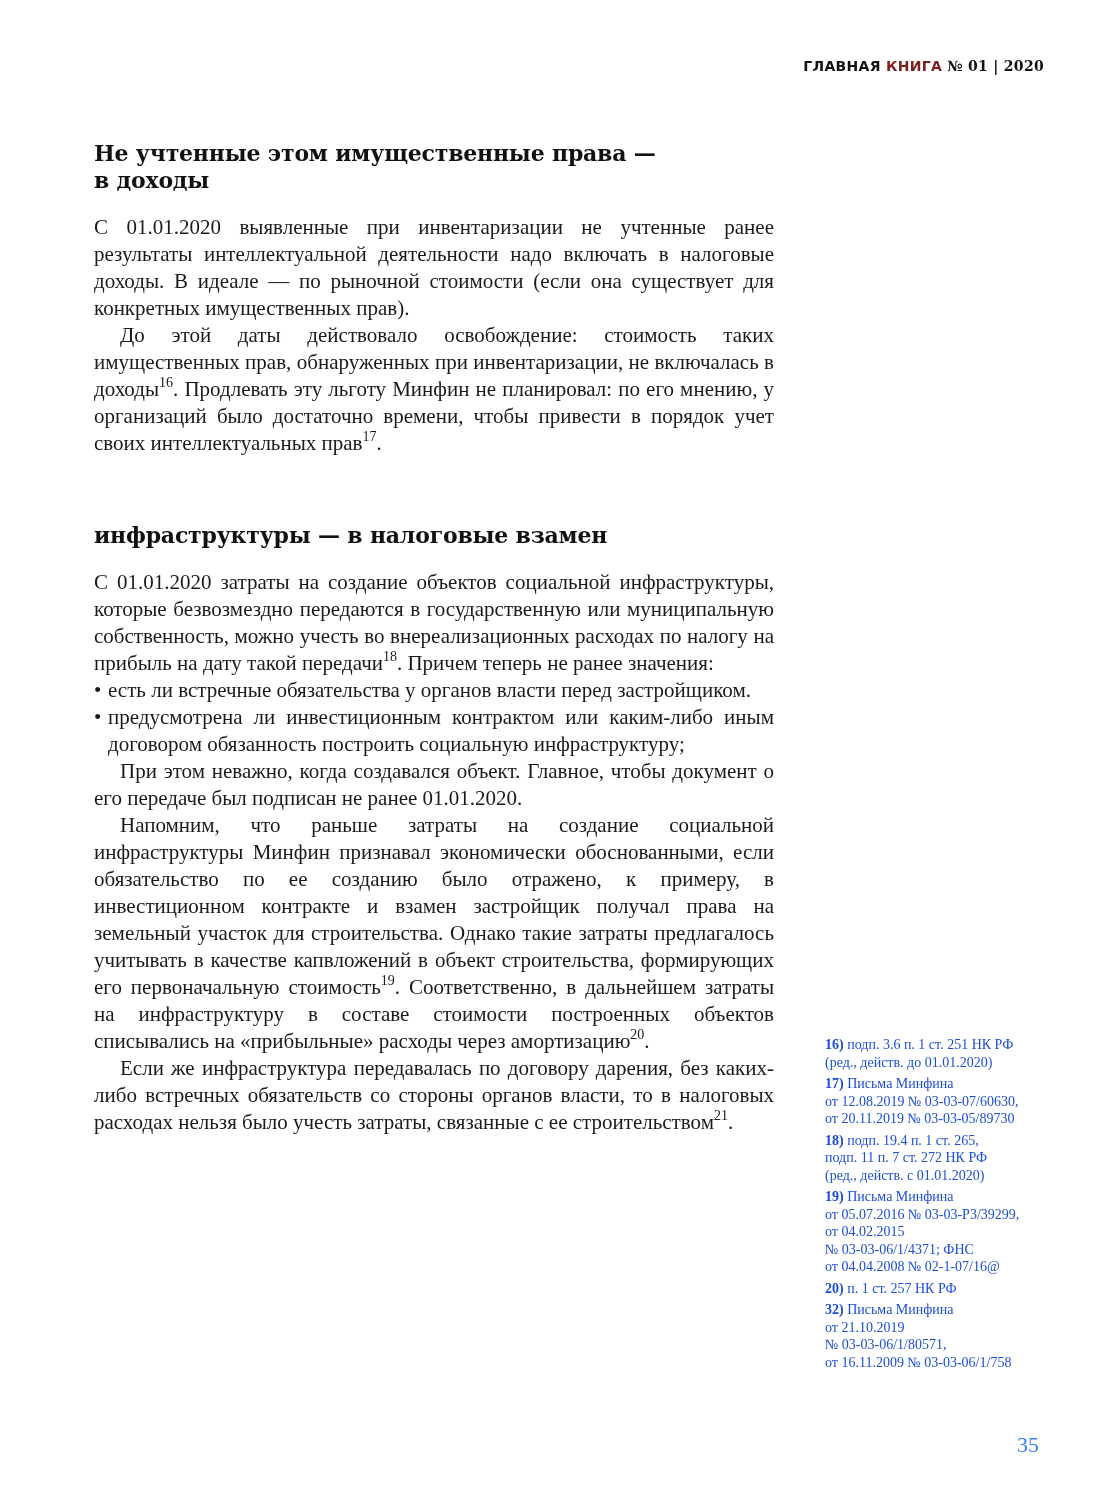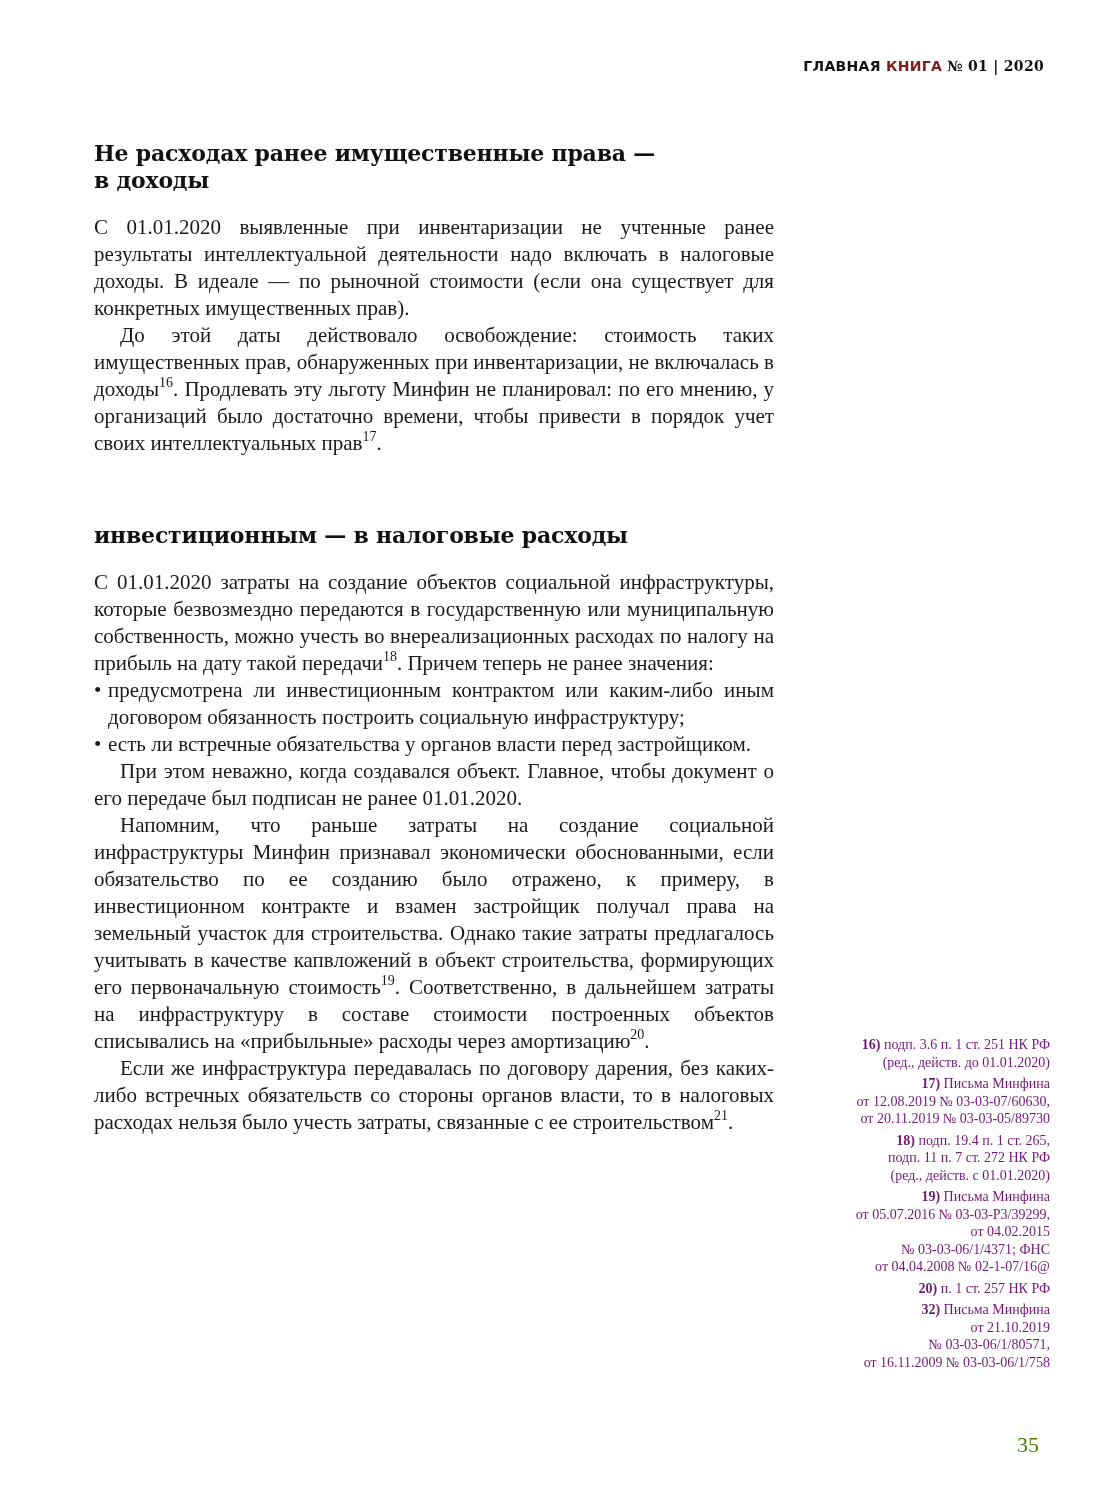--- a/index.html
+++ b/index.html
@@ -23,58 +23,58 @@
     .section2 { position: absolute; left: 0; top: 355px; width: 680px; }
     .section1 p, .section2 p { margin: 0; text-align: justify; }
     .first-p { margin-top: 20px !important; }
     .indent { text-indent: 26px; }
     sup { font-size: 14px; line-height: 0; position: relative; top: -1px; vertical-align: super; }
     ul { list-style: none; margin: 0; padding: 0; }
     ul li { position: relative; padding-left: 14px; text-align: justify; }
     ul li::before { content: "•"; position: absolute; left: 0; top: 0; }
     .notes {
       position: absolute; left: 825px; top: 1036px; width: 225px;
-      font-family: "Liberation Serif", serif; font-size: 14px; line-height: 17.5px; color: #701a75; text-align: right;
+      font-family: "Liberation Serif", serif; font-size: 14px; line-height: 17.5px; color: #1d4ed8;
     }
     .note { margin-bottom: 4px; }
     .note .num { font-weight: bold; }
     .note .ln { display: block; }
     .page-num {
       position: absolute; left: 1017px; top: 1432px;
-      font-family: "Liberation Serif", serif; font-size: 22px; color: #4d7c0f;
+      font-family: "Liberation Serif", serif; font-size: 22px; color: #3b82f6;
     }
   </style>
 </head>
 <body>
 
 <div class="header">
   <span>ГЛАВНАЯ</span>
   <span class="accent">КНИГА</span>
   <span class="issue">№ 01 | 2020</span>
 </div>
 
 <div class="main">
   <div class="section1">
     <h2>
-      <span>Не расходах ранее имущественные права —</span><br>
+      <span>Не учтенные этом имущественные права —</span><br>
       <span>в доходы</span>
     </h2>
     <p class="first-p">С 01.01.2020 выявленные при инвентаризации не учтенные ранее результаты интеллектуальной деятельности надо включать в налоговые доходы. В идеале — по рыночной стоимости (если она существует для конкретных имущественных прав).</p>
     <p class="indent"><span>До этой даты действовало освобождение: стоимость таких имущественных прав, обнаруженных при инвентаризации, не включалась в доходы</span><sup>16</sup><span>. Продлевать эту льготу Минфин не планировал: по его мнению, у организаций было достаточно времени, чтобы привести в порядок учет своих интеллектуальных прав</span><sup>17</sup><span>.</span></p>
   </div>
 
   <div class="section2">
     <h2>
       <br>
-      <span>инвестиционным — в налоговые расходы</span>
+      <span>инфраструктуры — в налоговые взамен</span>
     </h2>
     <p class="first-p"><span>С 01.01.2020 затраты на создание объектов социальной инфраструктуры, которые безвозмездно передаются в государственную или муниципальную собственность, можно учесть во внереализационных расходах по налогу на прибыль на дату такой передачи</span><sup>18</sup><span>. Причем теперь не ранее значения:</span></p>
     <ul>
+      <li>есть ли встречные обязательства у органов власти перед застройщиком.</li>
       <li>предусмотрена ли инвестиционным контрактом или каким-либо иным договором обязанность построить социальную инфраструктуру;</li>
-      <li>есть ли встречные обязательства у органов власти перед застройщиком.</li>
     </ul>
     <p class="indent">При этом неважно, когда создавался объект. Главное, чтобы документ о его передаче был подписан не ранее 01.01.2020.</p>
     <p class="indent"><span>Напомним, что раньше затраты на создание социальной инфраструктуры Минфин признавал экономически обоснованными, если обязательство по ее созданию было отражено, к примеру, в инвестиционном контракте и взамен застройщик получал права на земельный участок для строительства. Однако такие затраты предлагалось учитывать в качестве капвложений в объект строительства, формирующих его первоначальную стоимость</span><sup>19</sup><span>. Соответственно, в дальнейшем затраты на инфраструктуру в составе стоимости построенных объектов списывались на «прибыльные» расходы через амортизацию</span><sup>20</sup><span>.</span></p>
     <p class="indent"><span>Если же инфраструктура передавалась по договору дарения, без каких-либо встречных обязательств со стороны органов власти, то в налоговых расходах нельзя было учесть затраты, связанные с ее строительством</span><sup>21</sup><span>.</span></p>
   </div>
 </div>
 
 <div class="notes">
   <div class="note">
     <span class="num">16)</span>

